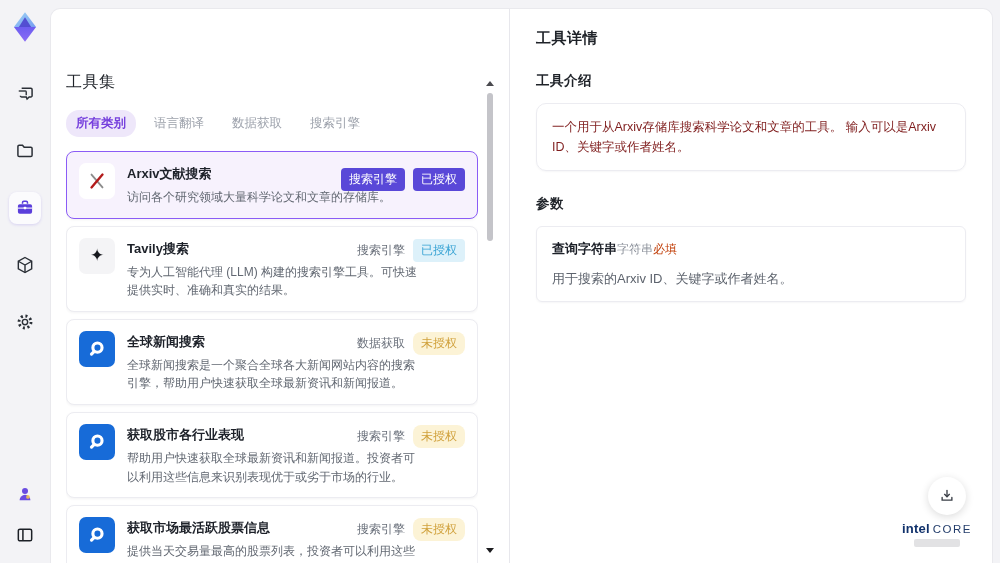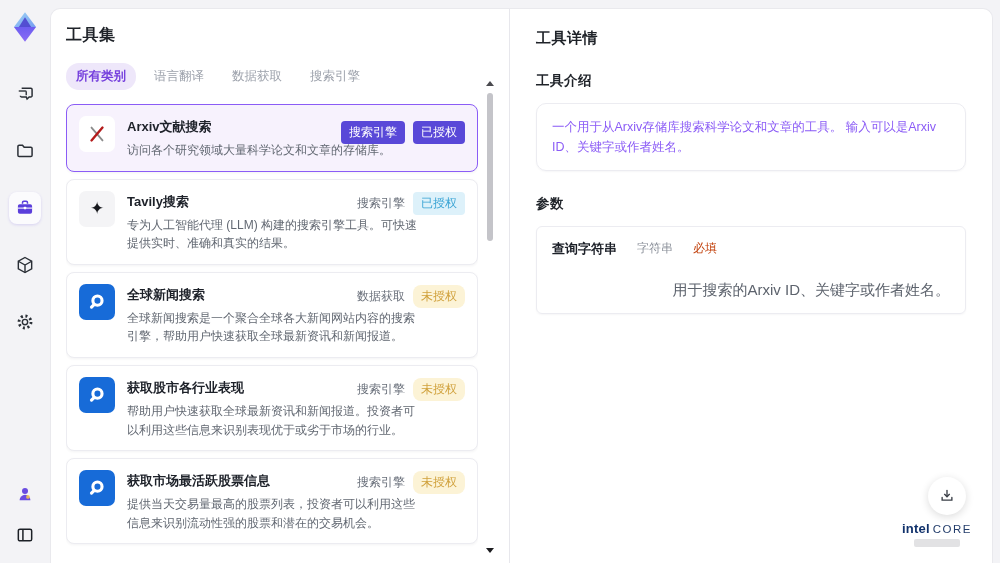--- a/index.html
+++ b/index.html
@@ -13,21 +13,21 @@
   .nav-item { width:32px; height:32px; border-radius:8px; display:flex; align-items:center; justify-content:center; cursor:pointer; }
   .nav-item svg { width:20px; height:20px; }
   .nav-item.active { background:#fbfbfd; box-shadow:0 1px 3px rgba(90,60,220,.18); }
   .nav-bottom { margin-top:auto; display:flex; flex-direction:column; align-items:center; gap:9px; padding-bottom:12px; }
 
   
   .app-card { position:absolute; left:50px; top:8px; right:7px; bottom:0; background:#fff; border:1px solid #e9e9ed; border-bottom:none; border-radius:10px 10px 0 0; }
 
   
   .main { position:absolute; left:0; top:0; width:458px; height:100%; padding:16px 0 0 15px; }
-  .page-title { font-size:16px; font-weight:bold; letter-spacing:.5px; }
+  .page-title { font-size:16px; font-weight:normal; letter-spacing:.5px;margin-top:47px; }
   .tabs { display:flex; align-items:center; gap:8px; margin-top:17px; }
   .tab { font-size:12.5px; color:#9ca1ab; padding:5px 10px; border-radius:13px; cursor:pointer; white-space:nowrap; }
   .tab.active { background:#eee7fa; color:#7640dd; font-weight:bold; }
   .tool-list { margin-top:14px; width:412px; display:flex; flex-direction:column; gap:7px; height:calc(100% - 88px); overflow:hidden; }
 
   .tool-card { position:relative; background:#fff; border:1px solid #ececf1; border-radius:8px; box-shadow:0 1px 3px rgba(20,20,40,.05); padding:11px 12px; display:flex; gap:12px; cursor:pointer; flex:none; }
   .tool-card.selected { border:1px solid #8b5cf6; background:#f7f2fd; }
   .tool-icon { width:36px; height:36px; border-radius:7px; flex:none; display:flex; align-items:center; justify-content:center; background:#fff; }
   .tool-card.selected .tool-icon { background:#fff; }
   .tool-icon.gray { background:#f4f4f6; }
@@ -48,27 +48,27 @@
   .scrollbar { position:absolute; left:434px; top:72px; bottom:10px; width:10px; }
   .sb-arrow { width:0; height:0; border-left:4px solid transparent; border-right:4px solid transparent; margin:0 auto; cursor:pointer; }
   .sb-arrow.up { border-bottom:5px solid #4a4a4f; }
   .sb-arrow.down { border-top:5px solid #1c1c1f; position:absolute; bottom:0; left:1px; }
   .sb-thumb { position:absolute; top:12px; left:2px; width:6px; height:148px; background:#c4c4c9; border-radius:3px; cursor:pointer; }
 
   
   .detail { position:absolute; left:458px; top:0; right:0; bottom:0; border-left:1px solid #e7e7ec; padding:20px 26px 0 26px; }
   .detail-title { font-size:15px; font-weight:bold; letter-spacing:.5px; }
   .section-head { font-size:13.5px; font-weight:bold; margin-top:24px; letter-spacing:.5px; }
-  .intro-card { margin-top:13px; border:1px solid #ececf1; border-radius:10px; box-shadow:0 1px 2px rgba(20,20,40,.04); padding:13px 15px; font-size:12.5px; color:#8b5cf6; line-height:1.6; }
+  .intro-card { margin-top:13px; border:1px solid #ececf1; border-radius:10px; box-shadow:0 1px 2px rgba(20,20,40,.04); padding:13px 15px; font-size:12.5px; color:#7f1d1d; line-height:1.6; }
   .param-card { margin-top:13px; border:1px solid #ececf1; border-radius:6px; box-shadow:0 1px 2px rgba(20,20,40,.04); padding:13px 15px; }
-  .param-head { display:flex; align-items:flex-start; gap:20px; }
+  .param-head { display:flex; align-items:center; gap:0; }
   .param-name { font-size:13px; font-weight:bold; color:#1d2129; }
   .param-type { font-size:12px; color:#8a8f99; }
   .param-req { font-size:12px; color:#c2410c; }
-  .param-desc { font-size:15px; color:#5d636d; margin-top:23px;text-align:right; }
+  .param-desc { font-size:13px; color:#5d636d; margin-top:12px; }
 
   
   .fab { position:absolute; right:26px; bottom:48px; width:38px; height:38px; border-radius:50%; background:#fff; box-shadow:0 2px 8px rgba(0,0,0,.14); display:flex; align-items:center; justify-content:center; cursor:pointer; }
   .intel { position:absolute; right:20px; bottom:16px; text-align:center; }
   .intel-row { font-size:13px; color:#10316b; }
   .intel-row .i { font-weight:bold; letter-spacing:.2px; }
   .intel-row .c { font-size:11.5px; letter-spacing:1.5px; margin-left:3px; color:#233d6b; }
   .intel-sub { width:46px; height:8px; background:#e2e2e4; border-radius:2px; margin:3px auto 0; }
 </style>
 </head>

